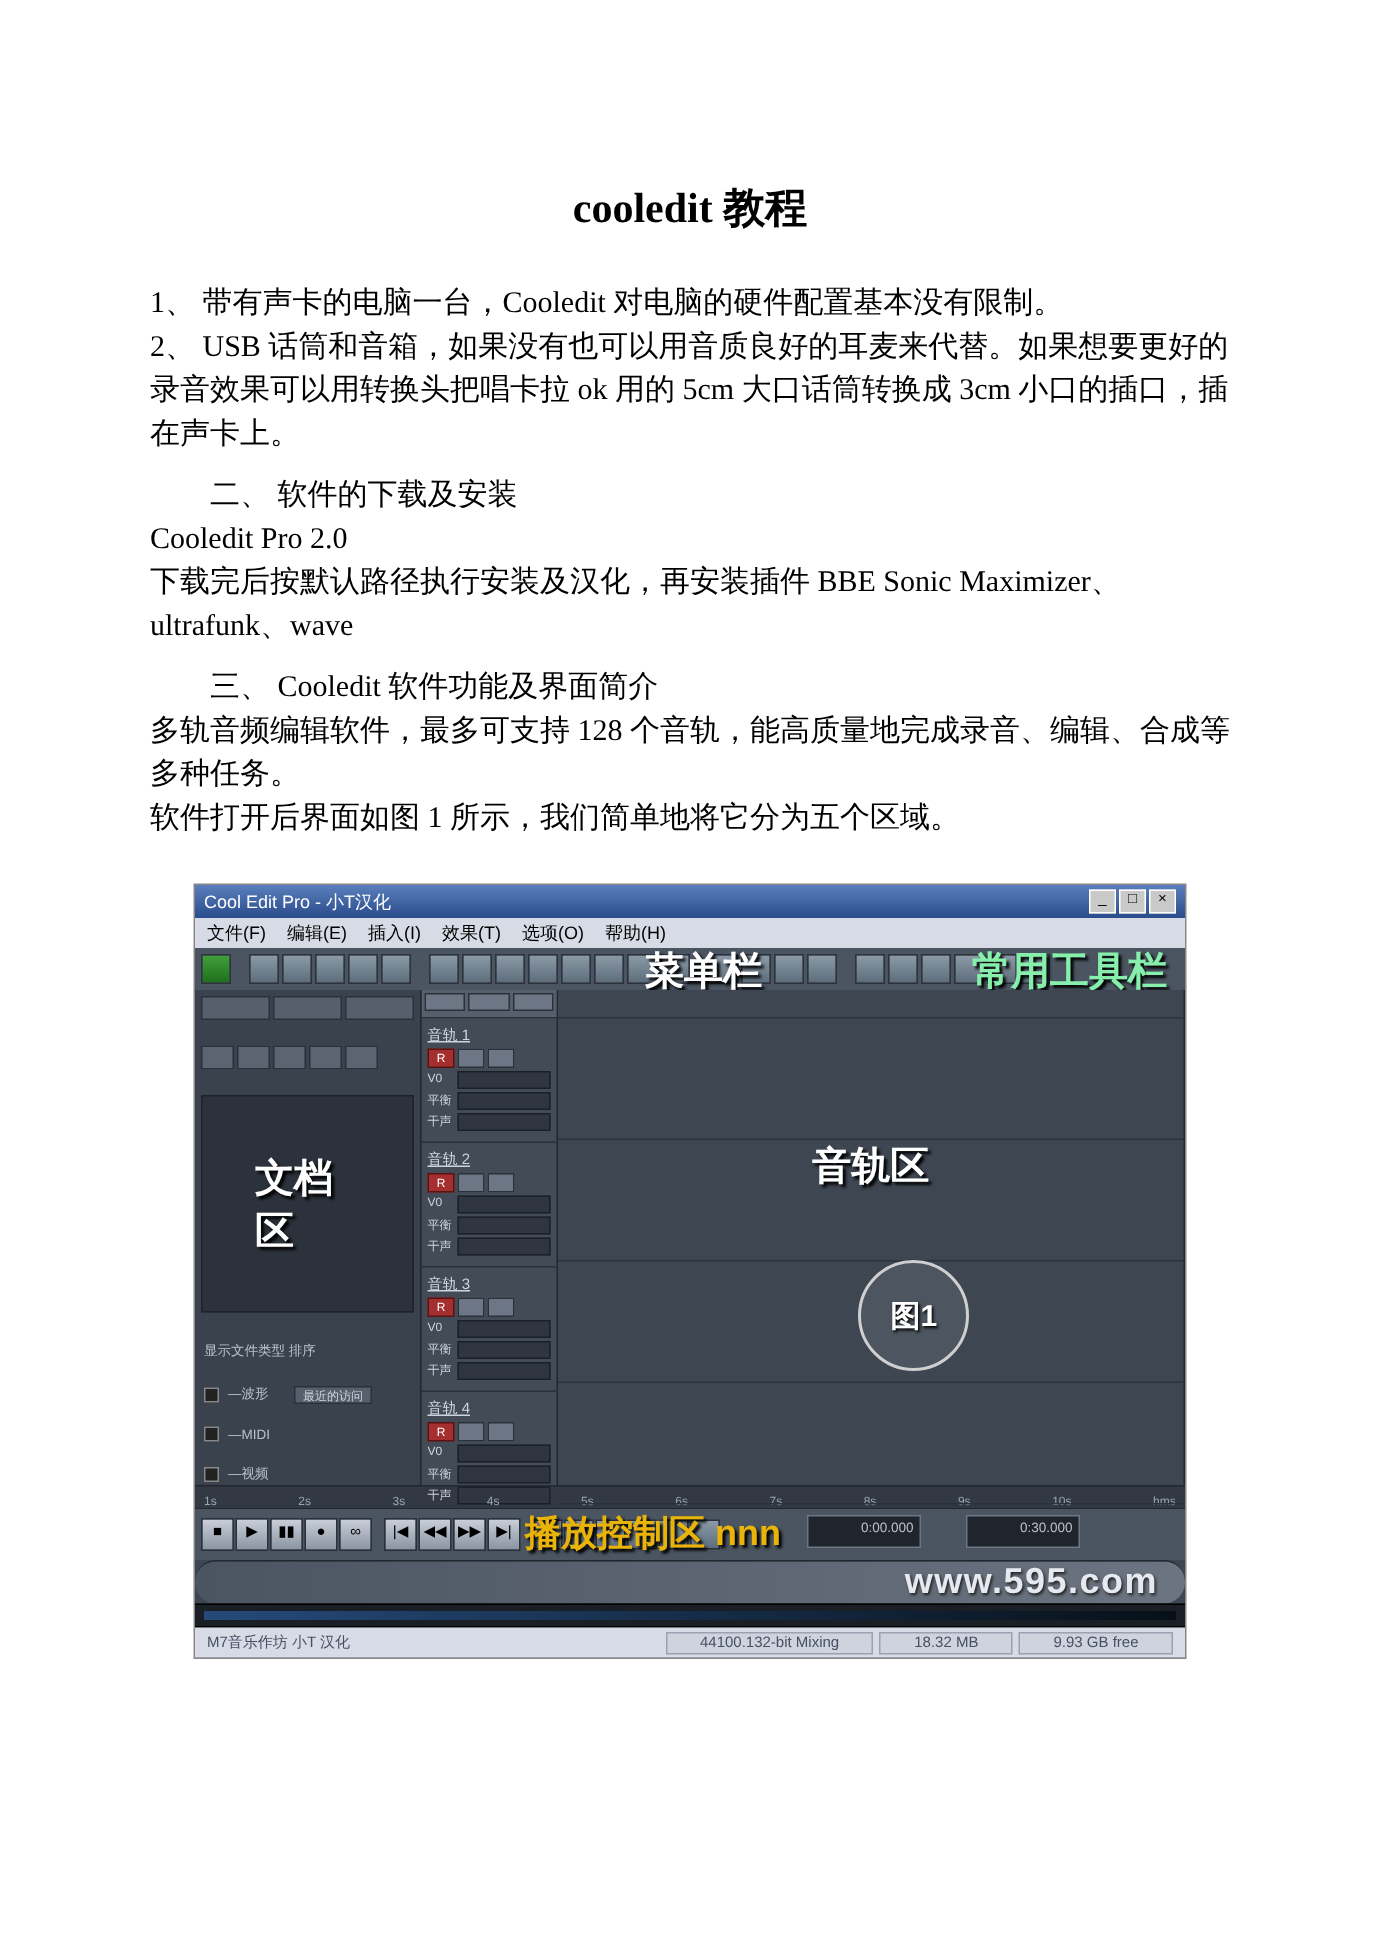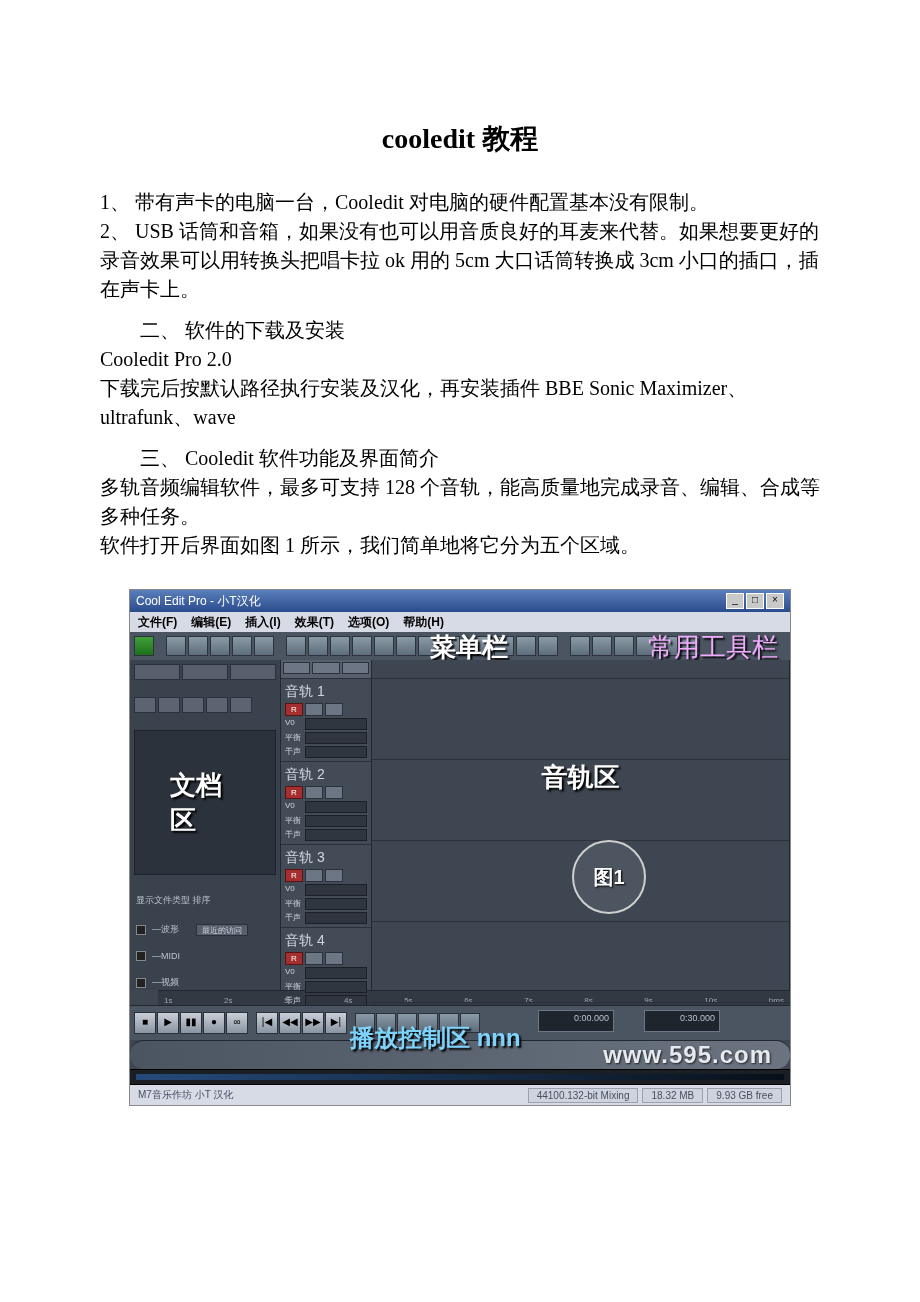--- a/index.html
+++ b/index.html
@@ -47,41 +47,41 @@
     display:flex; align-items:center; color:#fff; font-size:12px;
     padding:0 6px; justify-content:space-between;
   }
   .titlebar .winbtns { display:flex; gap:2px;}
   .titlebar .winbtn {
     width:16px;height:14px;background:#c9c9c9;border:1px solid #fff;
     font-size:10px; line-height:12px; text-align:center; color:#000;
   }
   .menubar {
     height:20px; background:#d7dbe6; font-size:12px; color:#000;
-    display:flex; align-items:center; gap:14px; padding:0 8px;font-weight:bold;
+    display:flex; align-items:center; gap:14px; padding:0 8px;
   }
   .toolbar-row {
     height:28px; background:#4b5561;
     display:flex; align-items:center; padding:0 4px; gap:2px;
     position:relative;
   }
   .tbtn {
     width:18px; height:18px;
     background:linear-gradient(#8b9aa7,#5e6d7b);
     border:1px solid #2c333c;
   }
   .tbtn.green { background:linear-gradient(#3fa03a,#1f6f1b); }
   .label-menubar {
     position:absolute; top:-2px; left:300px;
     font-size:26px; font-weight:bold; color:#fff;
     text-shadow:2px 2px 2px #000; pointer-events:none;
   }
   .label-toolbar {
     position:absolute; top:-2px; right:12px;
-    font-size:26px; font-weight:normal; color:#f0abfc;
+    font-size:26px; font-weight:bold; color:#86efac;
     text-shadow:2px 2px 2px #000; pointer-events:none;
   }
   .workspace {
     display:flex; height:330px;
   }
   .left-panel {
     width:150px; background:#3a424d; border-right:1px solid #212830;
     display:flex; flex-direction:column; position:relative;gap:13px;
   }
   .lp-tabs { display:flex; gap:2px; padding:4px 4px 0 4px;}
@@ -102,21 +102,21 @@
     width:90px; background:#424b56; border-right:1px solid #212830;
   }
   .track-head {
     height:14px;background:#565f6b;border-bottom:1px solid #2a313a;
     display:flex;gap:2px;padding:2px;
   }
   .th-btn{flex:1;height:10px;background:#6c7684;border:1px solid #2a313a;}
   .track {
     height:74px;border-bottom:1px solid #2a313a;padding:4px;
   }
-  .track-title{font-size:14px;color:#cfd5df;margin-bottom:2px;}
+  .track-title{font-size:10px;color:#cfd5df;margin-bottom:2px;text-decoration:underline;}
   .track-btns{display:flex;gap:2px;margin-bottom:2px;}
   .trk-r{width:16px;height:11px;background:#a52f2f;border:1px solid #551515;font-size:8px;color:#fff;text-align:center;line-height:11px;}
   .trk-sm{width:16px;height:11px;background:#6c7684;border:1px solid #2a313a;}
   .trk-field{display:flex;gap:2px;margin-bottom:2px;}
   .trk-lbl{font-size:8px;color:#cfd5df;width:18px;}
   .trk-val{flex:1;height:10px;background:#2f3640;border:1px solid #1b2028;}
 
   .track-area {
     flex:1; background:#3e4651; position:relative; border-right:1px solid #212830;
   }
@@ -132,52 +132,51 @@
     position:absolute; top:180px; left:48%;
     width:70px;height:70px;border:2px solid #cfcfcf;border-radius:50%;
     display:flex;align-items:center;justify-content:center;
     color:#fff;font-size:20px;font-weight:bold;text-shadow:1px 1px 2px #000;
     background:rgba(90,100,112,0.5);
   }
   .ruler {
     height:14px;background:#323942;display:flex;font-size:8px;color:#9aa4b1;
     justify-content:space-between;padding:0 6px;align-items:flex-end;
     border-top:1px solid #212830;
-    margin-left:28px;
   }
 
   .transport-row {
     height:34px;background:#4b5561;display:flex;align-items:center;
     padding:0 4px;gap:2px;position:relative;border-top:1px solid #212830;
   }
   .transport-group{display:flex;gap:1px;margin-right:6px;}
   .trans-btn{width:20px;height:20px;background:linear-gradient(#c9cfd8,#8a94a2);border:1px solid #2a313a;font-size:10px;line-height:18px;text-align:center;}
   .zoom-group{display:flex;gap:1px;margin-right:6px;}
   .zoom-btn{width:18px;height:18px;background:linear-gradient(#8b9aa7,#5e6d7b);border:1px solid #2a313a;}
   .play-label{
-    position:absolute;left:220px;top:16px;color:#7dd3fc;font-size:24px;font-weight:bold;text-shadow:2px 2px 2px #000;
+    position:absolute;left:220px;top:0px;color:#eab308;font-size:24px;font-weight:bold;text-shadow:2px 2px 2px #000;
   }
   .time-boxes{position:absolute;right:70px;top:4px;display:flex;gap:30px;}
   .time-box{width:76px;height:22px;background:#1f252d;border:1px solid #6c7684;font-size:9px;color:#bac1cc;text-align:right;padding:2px 4px;box-sizing:border-box;}
 
   .watermark {
     height:28px;background:linear-gradient(90deg,#4b5561,#6b7480);
     display:flex;align-items:center;justify-content:flex-end;padding-right:18px;
     color:#e6e9ef;font-size:24px;font-weight:bold;letter-spacing:1px;
     font-family:Arial,sans-serif;text-shadow:1px 1px 2px #222;
     border-top:1px solid #212830;
     border-radius:14px;
   }
   .meterbar{height:14px;background:#1a1f26;border-top:1px solid #000;border-bottom:1px solid #000;}
   .meterbar-inner{height:6px;margin:4px 6px;background:linear-gradient(90deg,#254a7a 0%,#071018 100%);}
   .status-row{
     height:20px;background:#d7dbe6;display:flex;align-items:center;
     justify-content:space-between;font-size:10px;color:#465063;padding:0 8px;
   }
-  .status-seg{background:#cfd3de;border:1px solid #9aa1b0;padding:1px 8px;font-size:10px;}
+  .status-seg{background:#cfd3de;border:1px solid #9aa1b0;padding:1px 22px;font-size:10px;}
 
   .faint-watermark {
     position:absolute; left:50%; transform:translateX(-50%);
     top:620px; color:#e9e9e9; font-size:44px; letter-spacing:8px;
     font-family:Arial,sans-serif; pointer-events:none; z-index:-1;
   }
 </style>
 </head>
 <body>
 

